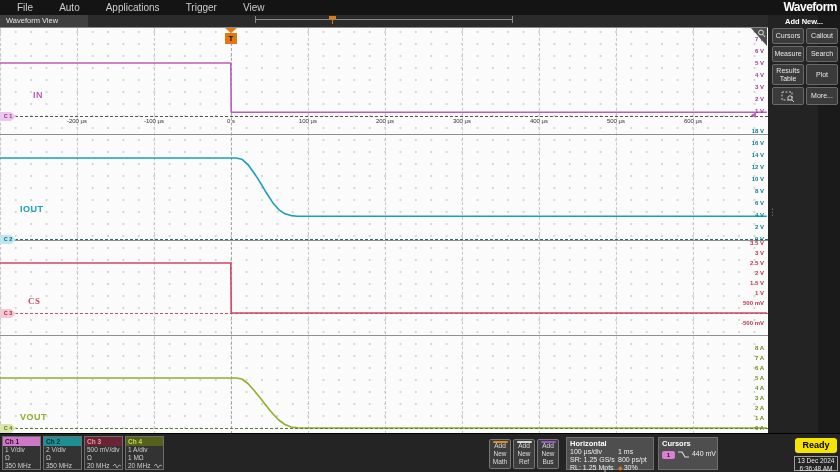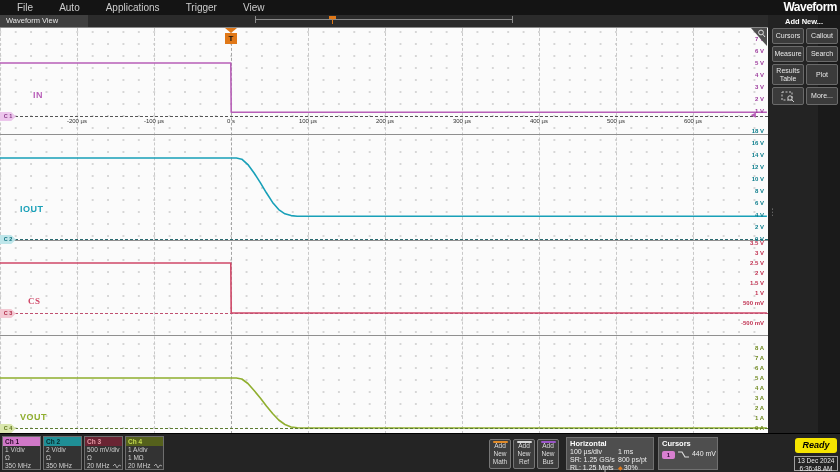--- a/index.html
+++ b/index.html
@@ -46,21 +46,21 @@
   .ch-badge{position:absolute;top:2px;width:39px;height:34px;background:#333333;border:1px solid #6e6e6e;box-sizing:border-box;}
   .ch-badge .title{height:9px;font-size:6.5px;font-weight:bold;line-height:9px;padding-left:2px;}
   .ch-badge .row{height:8px;font-size:6.5px;line-height:8px;color:#cfcfcf;padding-left:2px;white-space:nowrap;position:relative;}
   .addnew-btn{position:absolute;top:5px;width:22px;height:30px;background:#3d3d3d;border:1px solid #777;border-radius:2px;
               color:#dddddd;font-size:6.5px;text-align:center;line-height:8px;box-sizing:border-box;padding-top:2px;}
   .accent{position:absolute;left:3px;top:1px;width:15px;height:2px;border-radius:1px;}
   .panel{position:absolute;top:3px;background:#4e4e4e;border:1px solid #707070;box-sizing:border-box;color:#eeeeee;}
   .panel .ptitle{font-size:7.5px;font-weight:bold;color:#ffffff;padding:1px 0 0 3px;}
   .prow{position:absolute;font-size:7px;white-space:nowrap;}
   #ready{position:absolute;left:795px;top:4px;width:42px;height:15px;background:#f5e400;border-radius:3px;color:#000;
-         font-size:9px;font-weight:bold;text-align:center;line-height:15px;font-style:italic;}
+         font-size:9px;font-weight:bold;text-align:center;line-height:15px;}
   #datetime{position:absolute;left:794px;top:22px;width:44px;height:15px;border:1px solid #a0a0a0;color:#e8e8e8;
             font-size:6.5px;text-align:center;line-height:7.5px;box-sizing:border-box;padding-top:0px;}
   #trig-chip{display:inline-block;width:13px;height:8px;background:#d87fd0;border-radius:2px;color:#3a0a3a;font-size:6px;font-weight:bold;text-align:center;line-height:8px;vertical-align:middle;}
   svg{display:block;}
 </style>
 </head>
 <body>
 
 <div id="app">
 

